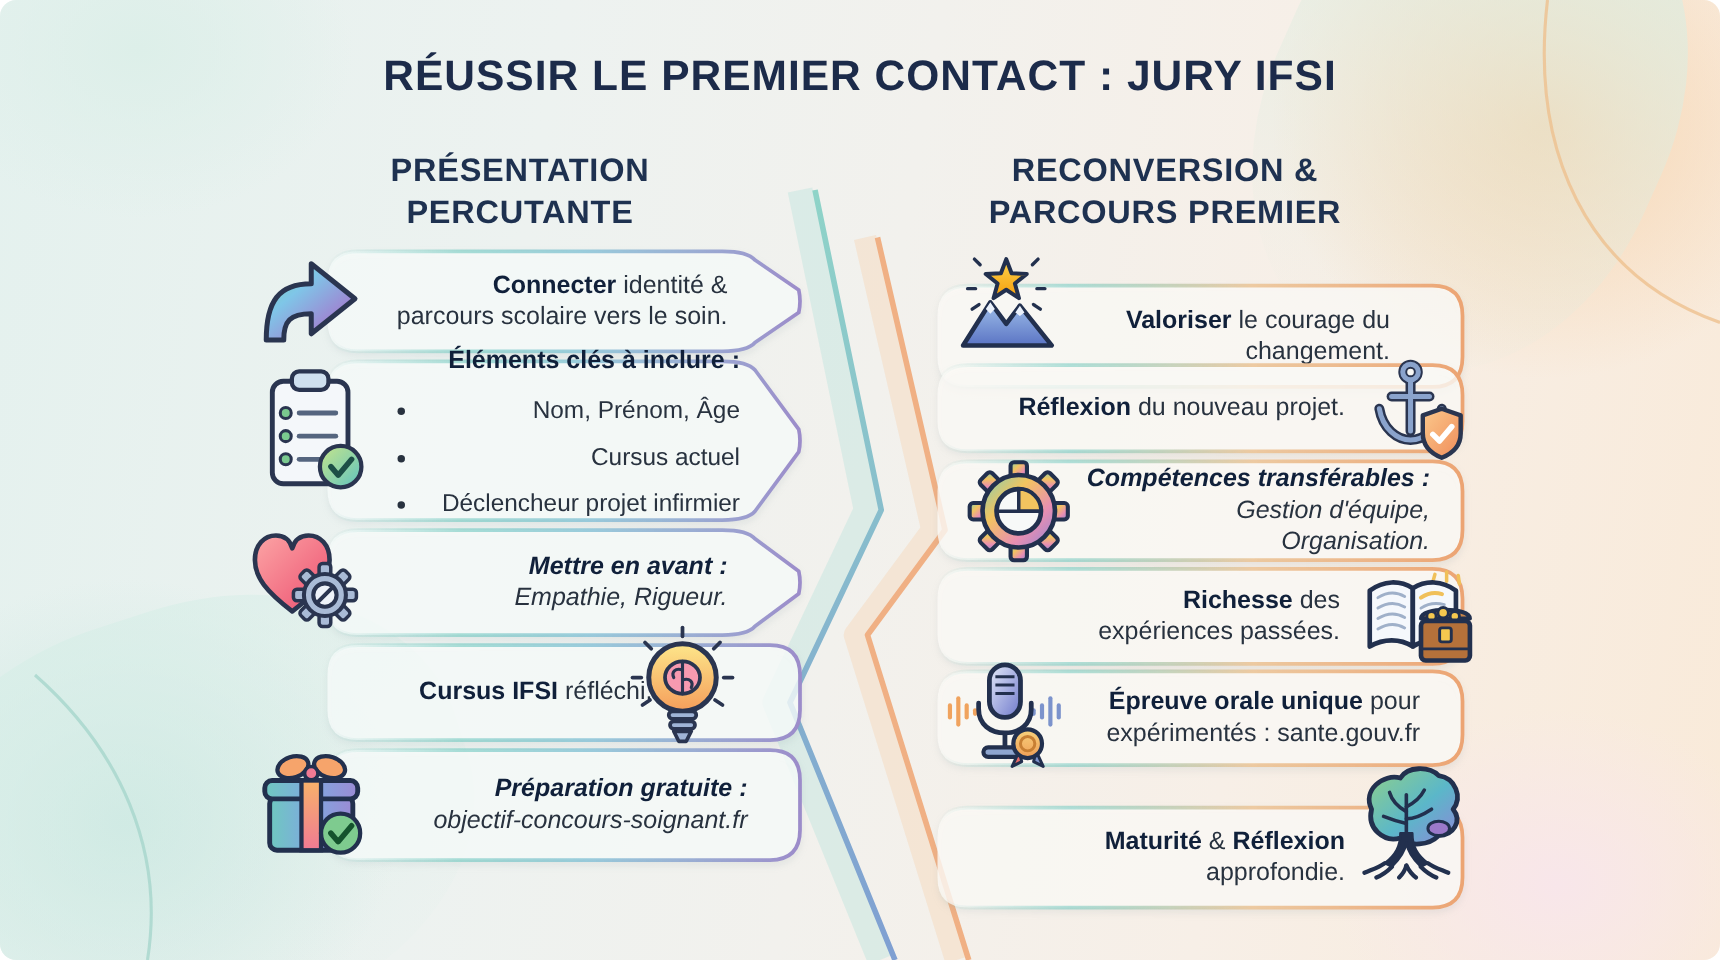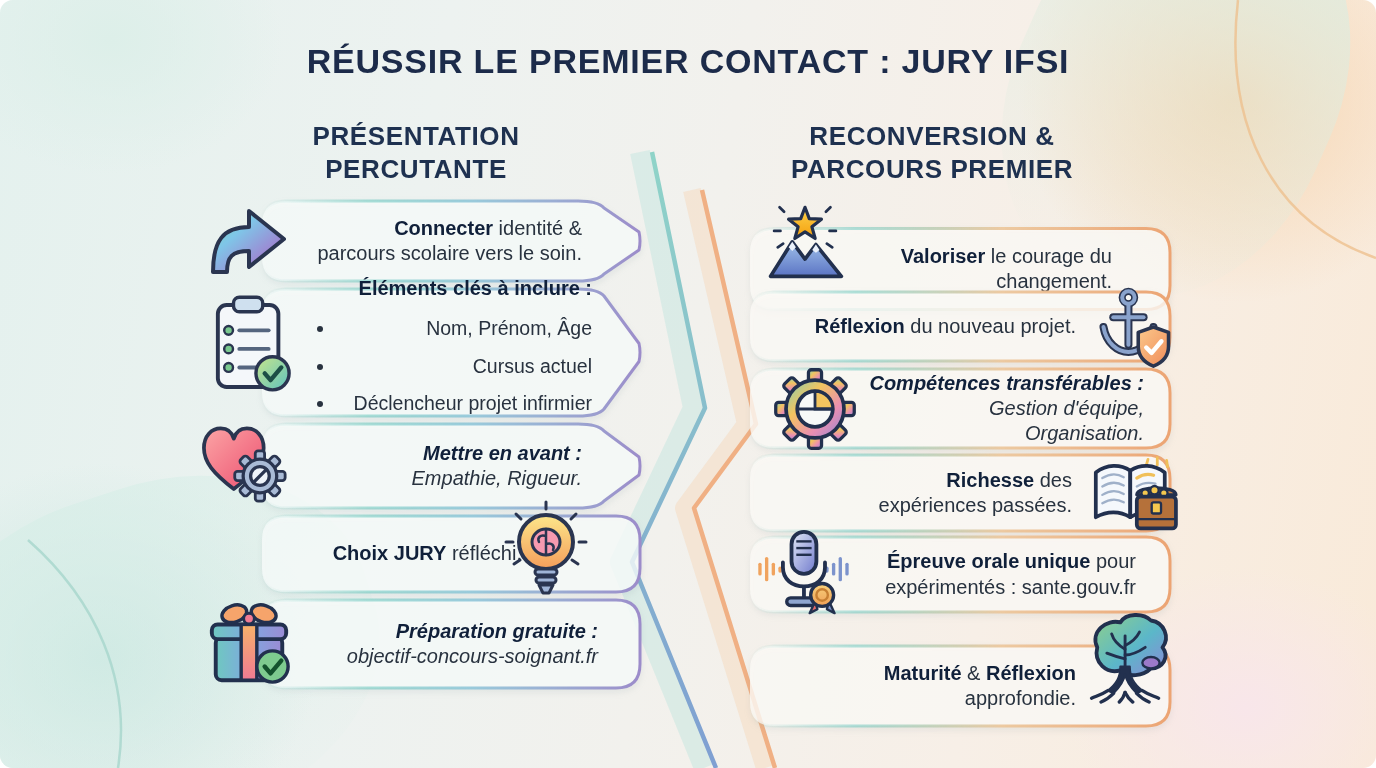--- a/index.html
+++ b/index.html
@@ -122,21 +122,21 @@
       <span class="b block">Mettre en avant :</span>
       <span class="block">Empathie, Rigueur.</span>
     </div>
   </div>
 
   <div class="bubble lb" style="left:260px;top:514px;width:382px;height:80px">
       <svg viewBox="0 0 382 80" class="outline">
         <path d="M 26 2 L 356 2 Q 380 2 380 26 L 380 54 Q 380 78 356 78 L 26 78 Q 2 78 2 54 L 2 26 Q 2 2 26 2 Z" fill="rgba(248,251,250,0.8)" stroke="url(#gradL)" stroke-width="3" stroke-linejoin="round"></path>
       </svg>
     <div class="content" style="padding:0 120px 0 52px">
-      <span><span class="b">Choix JURY</span><span> réfléchi.</span></span>
+      <span><span class="b">Cursus IFSI</span><span> réfléchi.</span></span>
     </div>
   </div>
 
   <div class="bubble lb" style="left:260px;top:598px;width:382px;height:92px">
       <svg viewBox="0 0 382 92" class="outline">
         <path d="M 26 2 L 356 2 Q 380 2 380 26 L 380 66 Q 380 90 356 90 L 26 90 Q 2 90 2 66 L 2 26 Q 2 2 26 2 Z" fill="rgba(248,251,250,0.8)" stroke="url(#gradL)" stroke-width="3" stroke-linejoin="round"></path>
       </svg>
     <div class="content" style="padding:0 44px 0 56px">
       <span class="b block">Préparation gratuite :</span>
       <span class="block">objectif-concours-soignant.fr</span>

